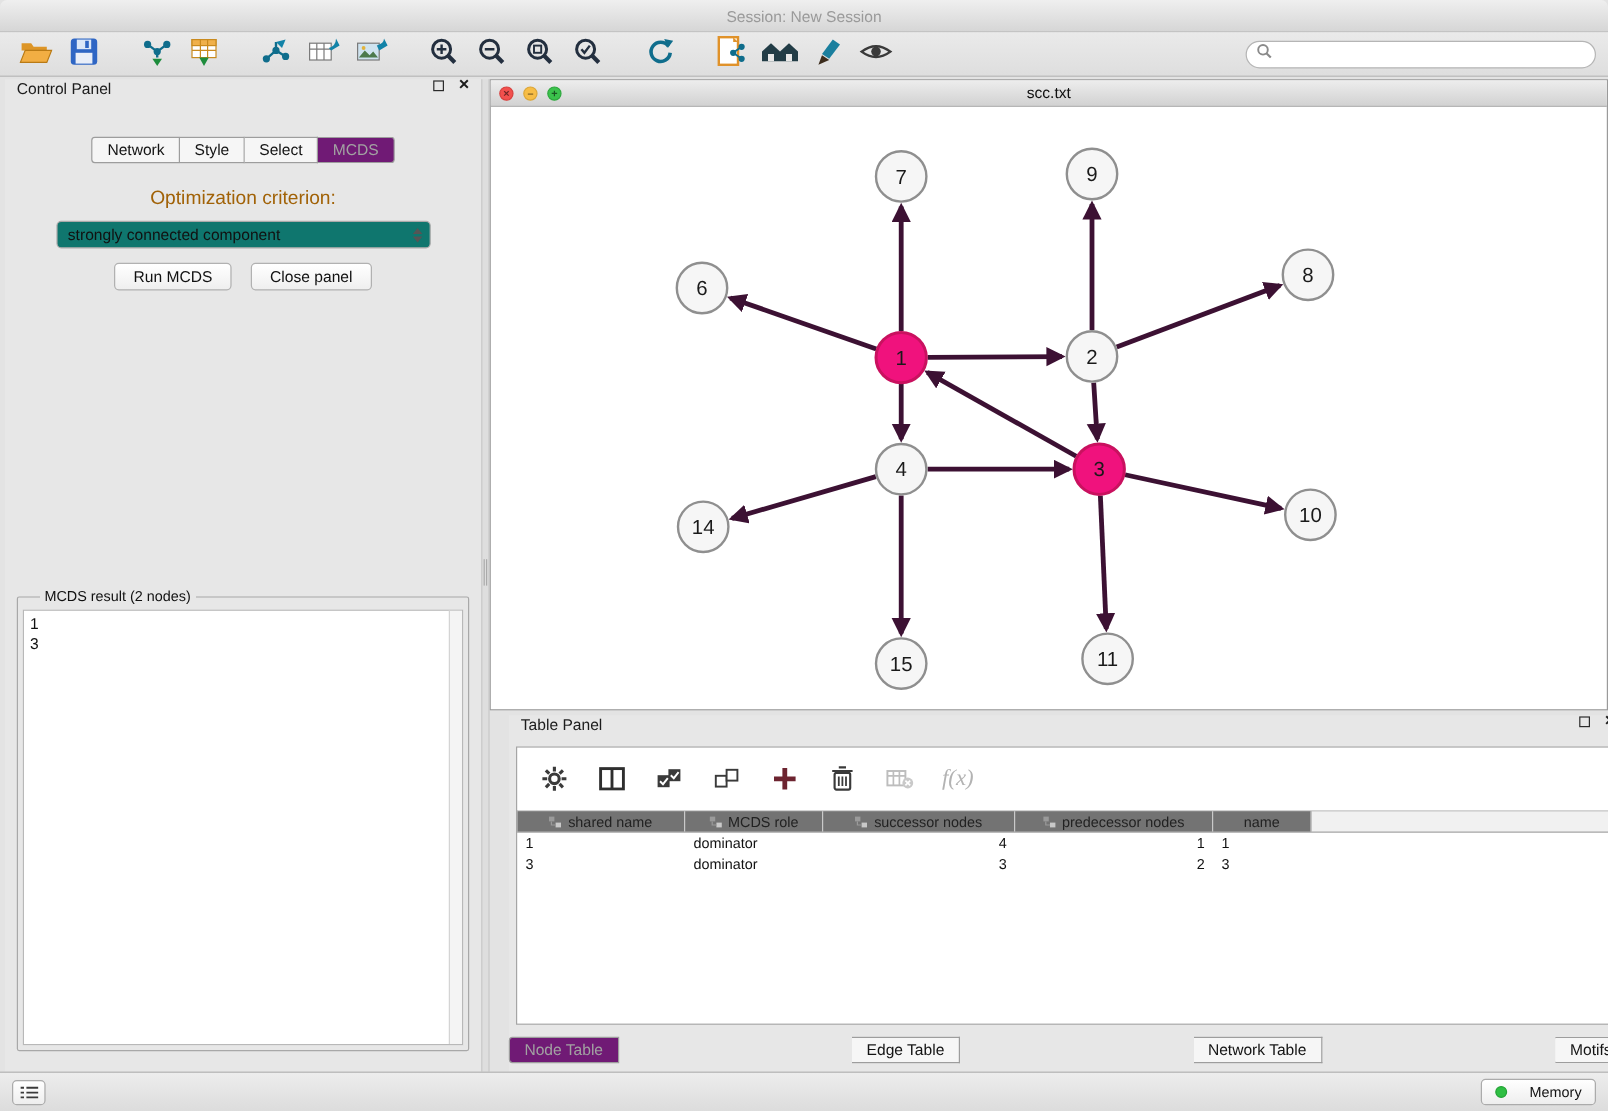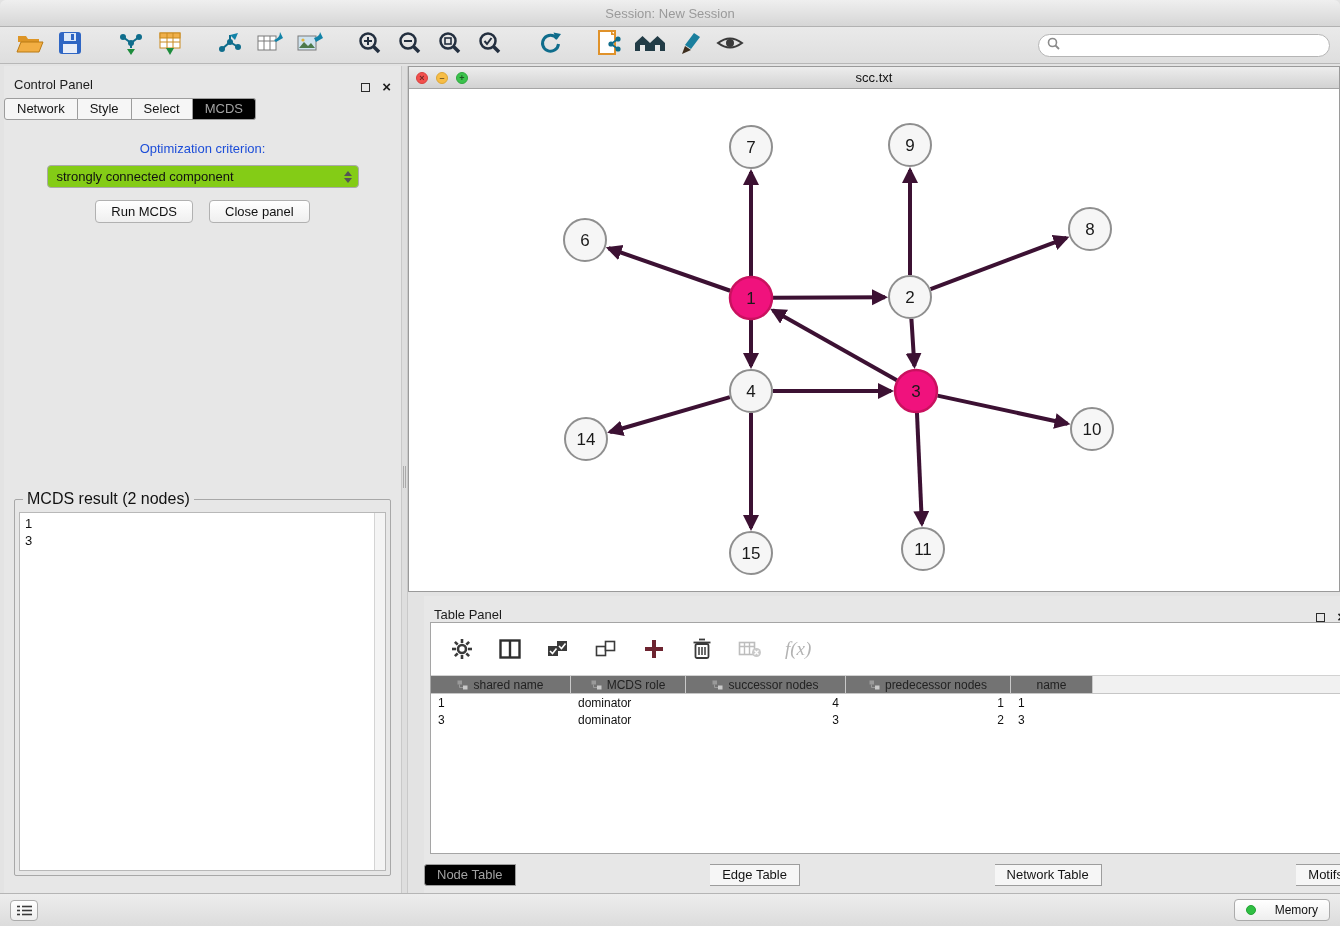--- a/index.html
+++ b/index.html
@@ -7,38 +7,38 @@
   
   .titlebar{position:absolute;left:0;top:0;width:1340px;height:27px;background:linear-gradient(#efefef,#d6d6d6);border-bottom:1px solid #b2b2b2;border-radius:6px 6px 0 0;display:flex;align-items:center;justify-content:center;font-size:13px;color:#9a9a9a}
   
   .toolbar{position:absolute;left:0;top:27px;width:1340px;height:37px;background:linear-gradient(#eaeaea,#dedede);border-bottom:1px solid #b7b7b7;display:flex;align-items:center;padding:0 10px}
   .tool{width:40px;height:32px;display:flex;align-items:center;justify-content:center;border-radius:4px;cursor:default}
   .tgap{width:20px}
   .search{margin-left:auto;width:292px;height:23px;background:#fff;border:1px solid #b5b5b5;border-radius:12px;display:flex;align-items:center;padding:0 8px;gap:6px}
   .search input{border:none;outline:none;flex:1;font-size:12px;font-family:"Liberation Sans",sans-serif;background:transparent}
   
   .cpanel{position:absolute;left:4px;top:66px;width:397px;height:827px;background:#e7e7e7}
-  .panel-head{height:26px;display:flex;align-items:flex-end;padding:0 10px;font-size:13px;color:#1c1c1c}
+  .panel-head{height:26px;display:flex;align-items:flex-start;padding:0 10px;font-size:13px;color:#1c1c1c}
   .win-btns{margin-left:auto;display:flex;gap:12px;align-items:center}
   .float-sq{width:9px;height:9px;border:1.5px solid #2b2b2b;display:inline-block}
   .close-x{font-size:15px;font-weight:bold;color:#1b1b1b;line-height:10px}
-  .cp-tabs{display:flex;margin-top:6px}
+  .cp-tabs{display:flex;justify-content:center;margin-top:22px}
   .seg-tab{padding:2px 12px 3px;font-size:13px;border:1px solid #9d9d9d;border-left:none;background:#f6f6f6;color:#141414}
   .seg-tab:first-child{border-left:1px solid #9d9d9d;border-radius:3px 0 0 3px}
   .seg-tab:last-child{border-radius:0 3px 3px 0}
-  .seg-tab.active{background:#000000;color:#a2a2a2}
-  .opt-label{margin-top:21px;text-align:center;font-size:13px;color:#1d4ed8}
-  .combo{margin:9px auto 0;width:312px;height:23px;background:#84cc16;border:1px solid #aaa;border-radius:4px;display:flex;align-items:center;padding:0 4px 0 9px;font-size:13px;color:#111}
+  .seg-tab.active{background:#701a75;color:#a2a2a2}
+  .opt-label{margin-top:21px;text-align:center;font-size:16px;color:#a16207}
+  .combo{margin:9px auto 0;width:312px;height:23px;background:#0f766e;border:1px solid #aaa;border-radius:4px;display:flex;align-items:center;padding:0 4px 0 9px;font-size:13px;color:#111}
   .combo-arrows{margin-left:auto;display:flex;flex-direction:column;gap:2px;align-items:center;padding-right:2px}
   .tri-up{width:0;height:0;border-left:4px solid transparent;border-right:4px solid transparent;border-bottom:5px solid #555}
   .tri-dn{width:0;height:0;border-left:4px solid transparent;border-right:4px solid transparent;border-top:5px solid #555}
   .cp-btns{display:flex;justify-content:center;gap:16px;margin-top:12px}
   .btn{background:linear-gradient(#ffffff,#efefef);border:1px solid #b1b1b1;border-radius:4px;padding:3px 15px;font-size:13px;color:#111}
   .resultset{position:absolute;left:10px;top:424px;width:377px;height:386px;border:1px solid #a8a8a8;border-radius:2px;padding:4px}
-  .resultset legend{font-size:16px;color:#111;padding:0 4px;margin-left:4px}
+  .resultset legend{font-size:12px;color:#111;padding:0 4px;margin-left:14px}
   .result-box{width:100%;height:100%;background:#fff;border:1px solid #b8b8b8;font-size:13px;color:#111;padding:2px 5px;line-height:17px;position:relative}
   .result-scroll{position:absolute;right:0;top:0;bottom:0;width:11px;background:#f4f4f4;border-left:1px solid #d4d4d4}
   
   .vsplit{position:absolute;left:401px;top:66px;width:7px;height:827px;background:#dedede;border-left:1px solid #c9c9c9;border-right:1px solid #c9c9c9}
   .vsplit-thumb{position:absolute;left:1px;top:400px;width:3px;height:22px;border-left:1px solid #aaa;border-right:1px solid #aaa}
   
   .netwin{position:absolute;left:408px;top:66px;width:932px;height:526px;background:#fff;border:1px solid #9a9a9a}
   .net-title{height:22px;background:linear-gradient(#ededed,#d2d2d2);border-bottom:1px solid #a5a5a5;display:flex;align-items:center;justify-content:center;font-size:13px;color:#111;position:relative}
   .lights{position:absolute;left:7px;top:5px;display:flex;gap:8px}
   .light{width:12px;height:12px;border-radius:50%;display:flex;align-items:center;justify-content:center;font-size:9px;line-height:9px;color:rgba(0,0,0,.55);font-weight:bold}

